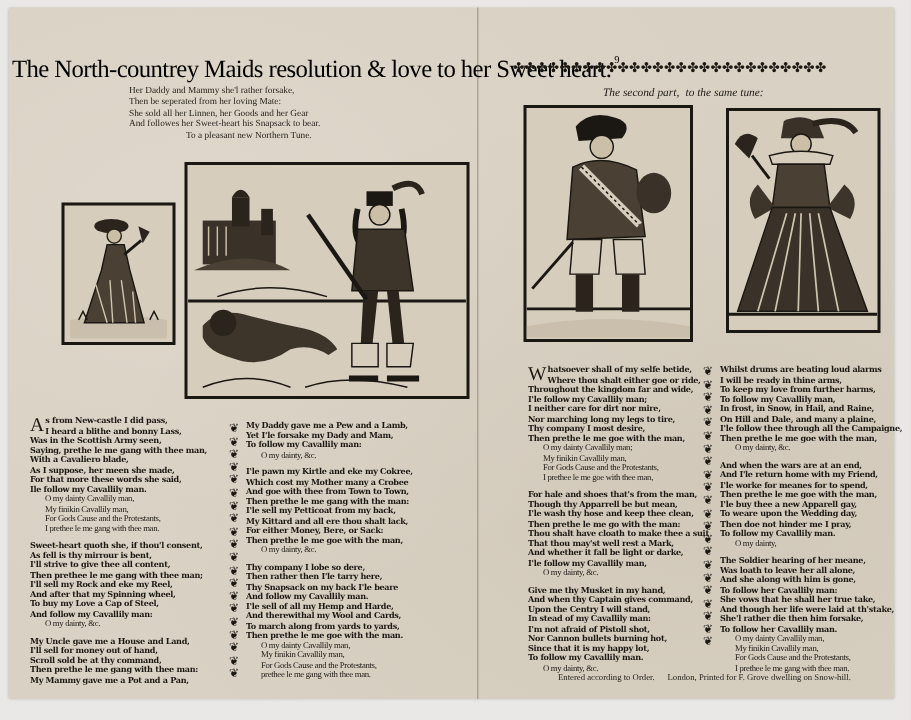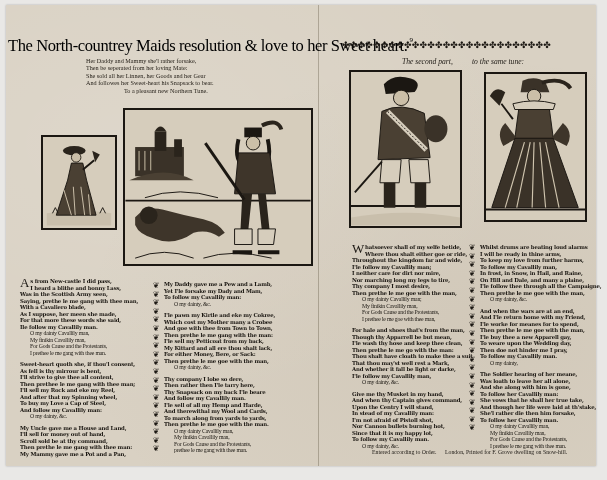--- a/index.html
+++ b/index.html
@@ -62,21 +62,21 @@
 <div class="subhead" id="subhead">
     <span style="display: block;">Her Daddy and Mammy she'l rather forsake,</span>
     <span style="display: block;">Then be seperated from her loving Mate:</span>
     <span style="display: block;">She sold all her Linnen, her Goods and her Gear</span>
     <span style="display: block;">And followes her Sweet-heart his Snapsack to bear.</span>
     <span class="tune" style="display: block;">To a pleasant new Northern Tune.</span>
   </div>
 
 <div class="ornament-row">✤✤✤✤✤✤✤✤✤✤✤✤✤✤✤✤✤✤✤✤✤✤✤✤✤✤✤</div>
 <div class="part2" style="left:402px;">The second part,</div>
-<div class="part2" style="left:472px;">to the same tune:</div>
+<div class="part2" style="left:457px;">to the same tune:</div>
 
 <div class="woodcut" style="left:41px; top:135px; width:76px; height:95px;">
   <svg viewBox="0 0 76 95">
     <path d="M4 80 Q38 74 72 80 L72 93 L4 93 Z" fill="#c9bfac"></path>
     <ellipse cx="33" cy="14" rx="12" ry="5" fill="#2a241c"></ellipse>
     <circle cx="35" cy="21" r="5" fill="#cbbfa8" stroke="#2a241c"></circle>
     <path d="M30 27 L42 27 L46 45 L56 82 L14 82 L26 45 Z" fill="#4a4033" stroke="#1b1712"></path>
     <path d="M22 55 L30 82 M32 52 L34 82 M40 52 L44 82 M48 60 L50 82" stroke="#cfc4ae" stroke-width="1"></path>
     <path d="M42 34 L54 24" stroke="#1b1712" stroke-width="2"></path>
     <path d="M52 14 L60 18 L55 26 Z" fill="#2a241c"></path>

